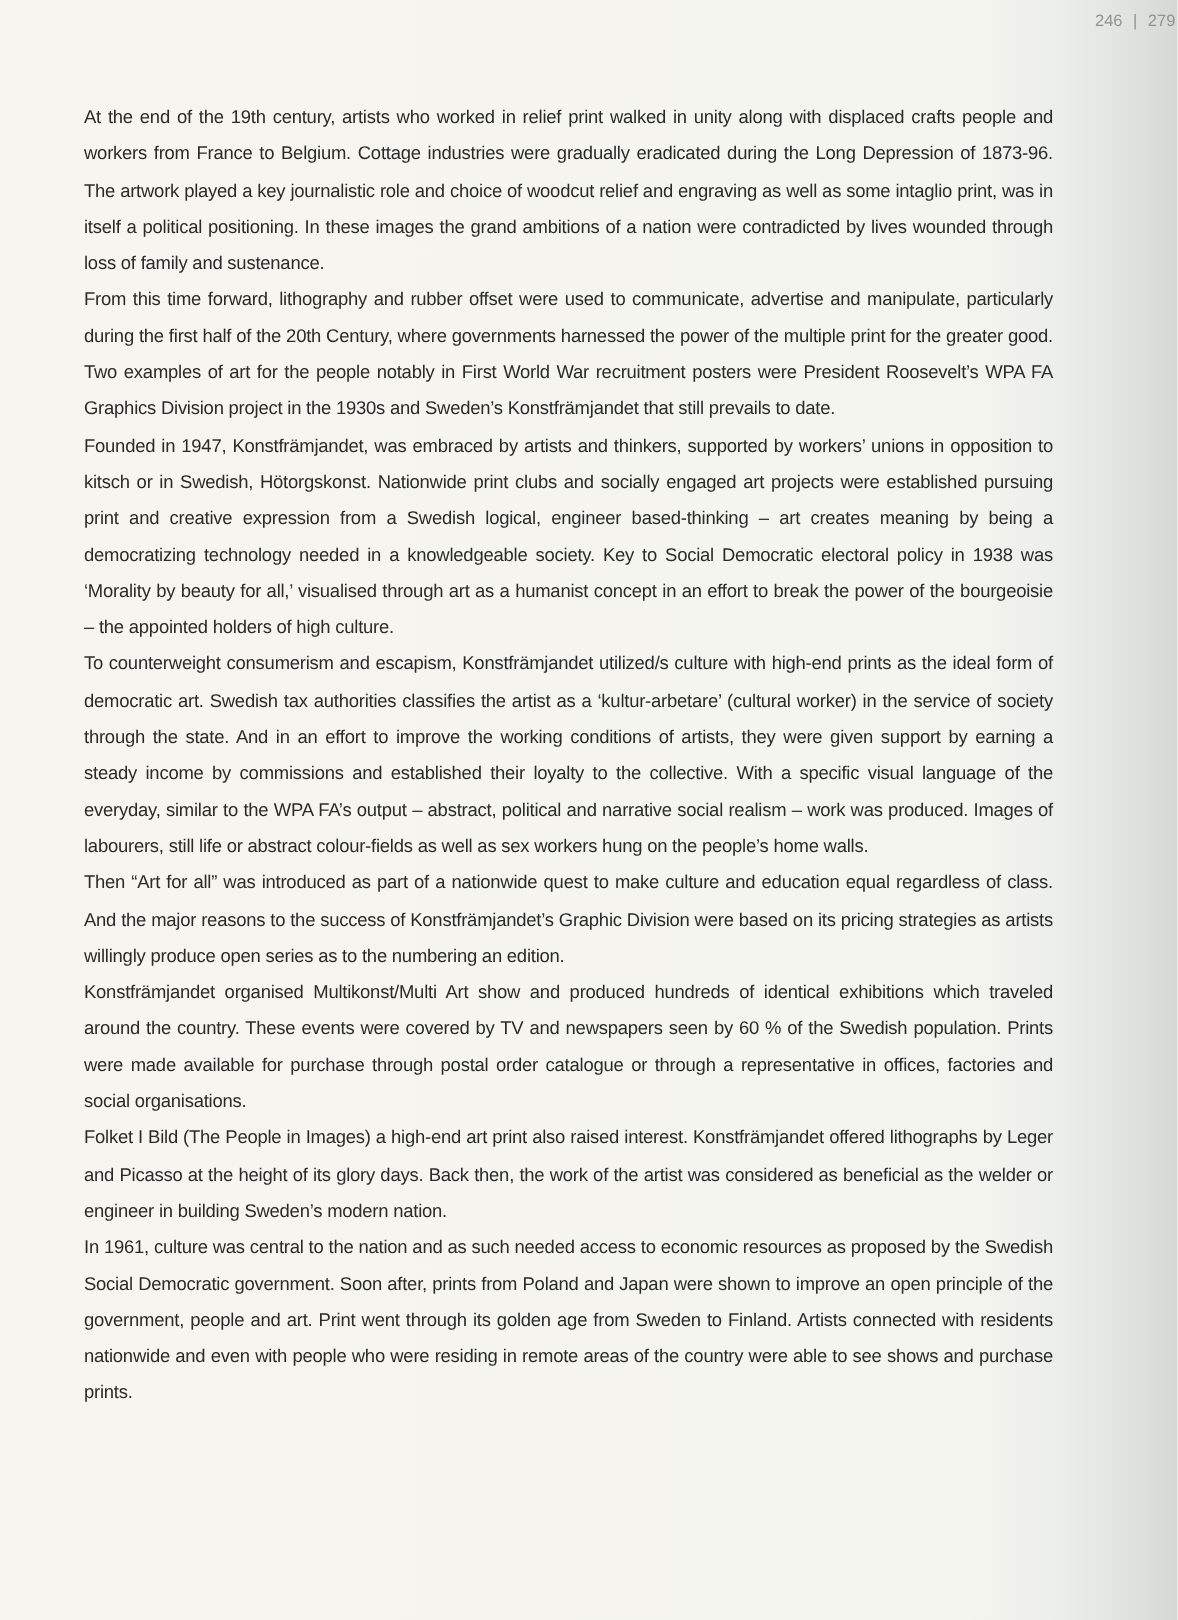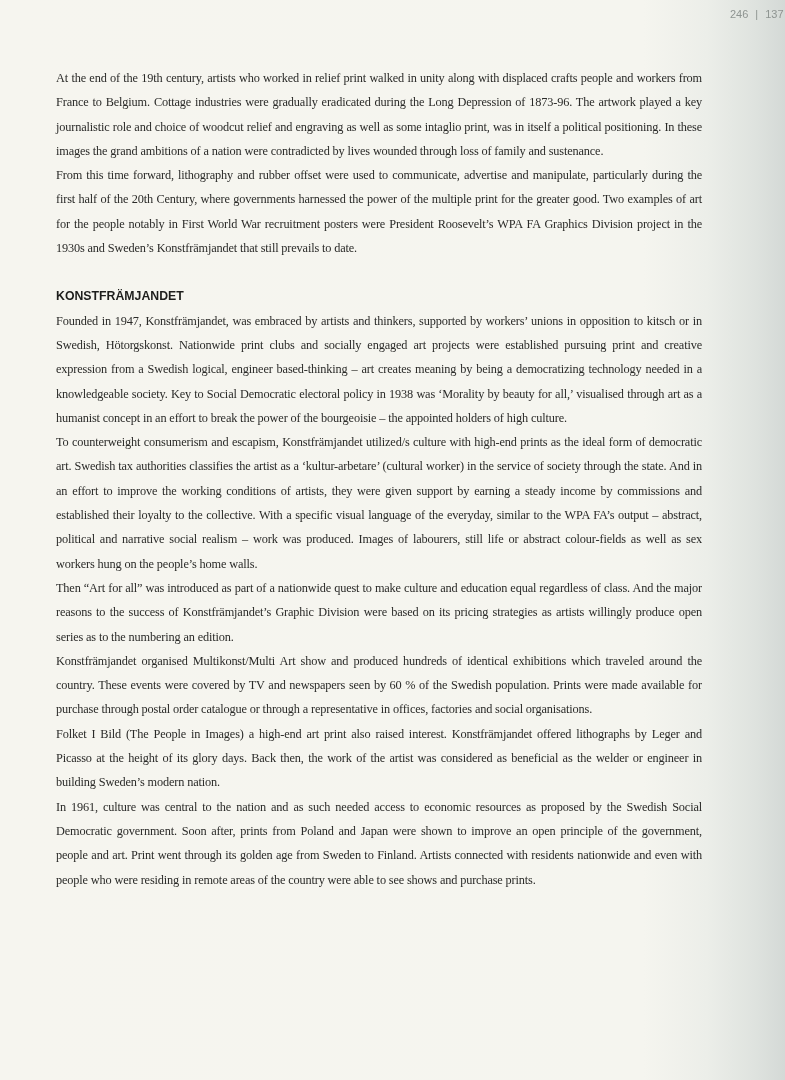--- a/index.html
+++ b/index.html
@@ -33,47 +33,46 @@
       left: 56px;
       top: 66px;
       width: 646px;
     }
     .para {
       margin: 0;
       font-size: 12.3px;
       line-height: 24.3px;
       text-align: justify;
       letter-spacing: -0.15px;
-      font-family: Liberation Serif, serif;
+      font-family: Liberation Sans, sans-serif;
     }
     .para.last-left {
       text-align-last: left;
     }
     .heading {
       margin: 24px 0 0 0;
       font-size: 12.3px;
       line-height: 24.3px;
       font-weight: bold;
       letter-spacing: 0px;
       font-family: "Liberation Sans", sans-serif;
       color: #1e1e1c;
     }
   </style>
 </head>
 <body>
 
 <div class="page-number">
-  <span>246</span><span class="sep">|</span><span>137</span>
+  <span>246</span><span class="sep">|</span><span>279</span>
 </div>
 
 <div class="content">
   <p class="para last-left">At the end of the 19th century, artists who worked in relief print walked in unity along with displaced crafts people and workers from France to Belgium. Cottage industries were gradually eradicated during the Long Depression of 1873-96. The artwork played a key journalistic role and choice of woodcut relief and engraving as well as some intaglio print, was in itself a political positioning. In these images the grand ambitions of a nation were contradicted by lives wounded through loss of family and sustenance.</p>
   <p class="para last-left">From this time forward, lithography and rubber offset were used to communicate, advertise and manipulate, particularly during the first half of the 20th Century, where governments harnessed the power of the multiple print for the greater good. Two examples of art for the people notably in First World War recruitment posters were President Roosevelt’s WPA FA Graphics Division project in the 1930s and Sweden’s Konstfrämjandet that still prevails to date.</p>
 
-  <h2 class="heading">KONSTFRÄMJANDET</h2>
 
   <p class="para last-left">Founded in 1947, Konstfrämjandet, was embraced by artists and thinkers, supported by workers’ unions in opposition to kitsch or in Swedish, Hötorgskonst. Nationwide print clubs and socially engaged art projects were established pursuing print and creative expression from a Swedish logical, engineer based-thinking – art creates meaning by being a democratizing technology needed in a knowledgeable society. Key to Social Democratic electoral policy in 1938 was ‘Morality by beauty for all,’ visualised through art as a humanist concept in an effort to break the power of the bourgeoisie – the appointed holders of high culture.</p>
   <p class="para last-left">To counterweight consumerism and escapism, Konstfrämjandet utilized/s culture with high-end prints as the ideal form of democratic art. Swedish tax authorities classifies the artist as a ‘kultur-arbetare’ (cultural worker) in the service of society through the state. And in an effort to improve the working conditions of artists, they were given support by earning a steady income by commissions and established their loyalty to the collective. With a specific visual language of the everyday, similar to the WPA FA’s output – abstract, political and narrative social realism – work was produced. Images of labourers, still life or abstract colour-fields as well as sex workers hung on the people’s home walls.</p>
   <p class="para last-left">Then “Art for all” was introduced as part of a nationwide quest to make culture and education equal regardless of class. And the major reasons to the success of Konstfrämjandet’s Graphic Division were based on its pricing strategies as artists willingly produce open series as to the numbering an edition.</p>
   <p class="para last-left">Konstfrämjandet organised Multikonst/Multi Art show and produced hundreds of identical exhibitions which traveled around the country. These events were covered by TV and newspapers seen by 60 % of the Swedish population. Prints were made available for purchase through postal order catalogue or through a representative in offices, factories and social organisations.</p>
   <p class="para last-left">Folket I Bild (The People in Images) a high-end art print also raised interest. Konstfrämjandet offered lithographs by Leger and Picasso at the height of its glory days. Back then, the work of the artist was considered as beneficial as the welder or engineer in building Sweden’s modern nation.</p>
   <p class="para last-left">In 1961, culture was central to the nation and as such needed access to economic resources as proposed by the Swedish Social Democratic government. Soon after, prints from Poland and Japan were shown to improve an open principle of the government, people and art. Print went through its golden age from Sweden to Finland. Artists connected with residents nationwide and even with people who were residing in remote areas of the country were able to see shows and purchase prints.</p>
 </div>
 
 </body></html>

